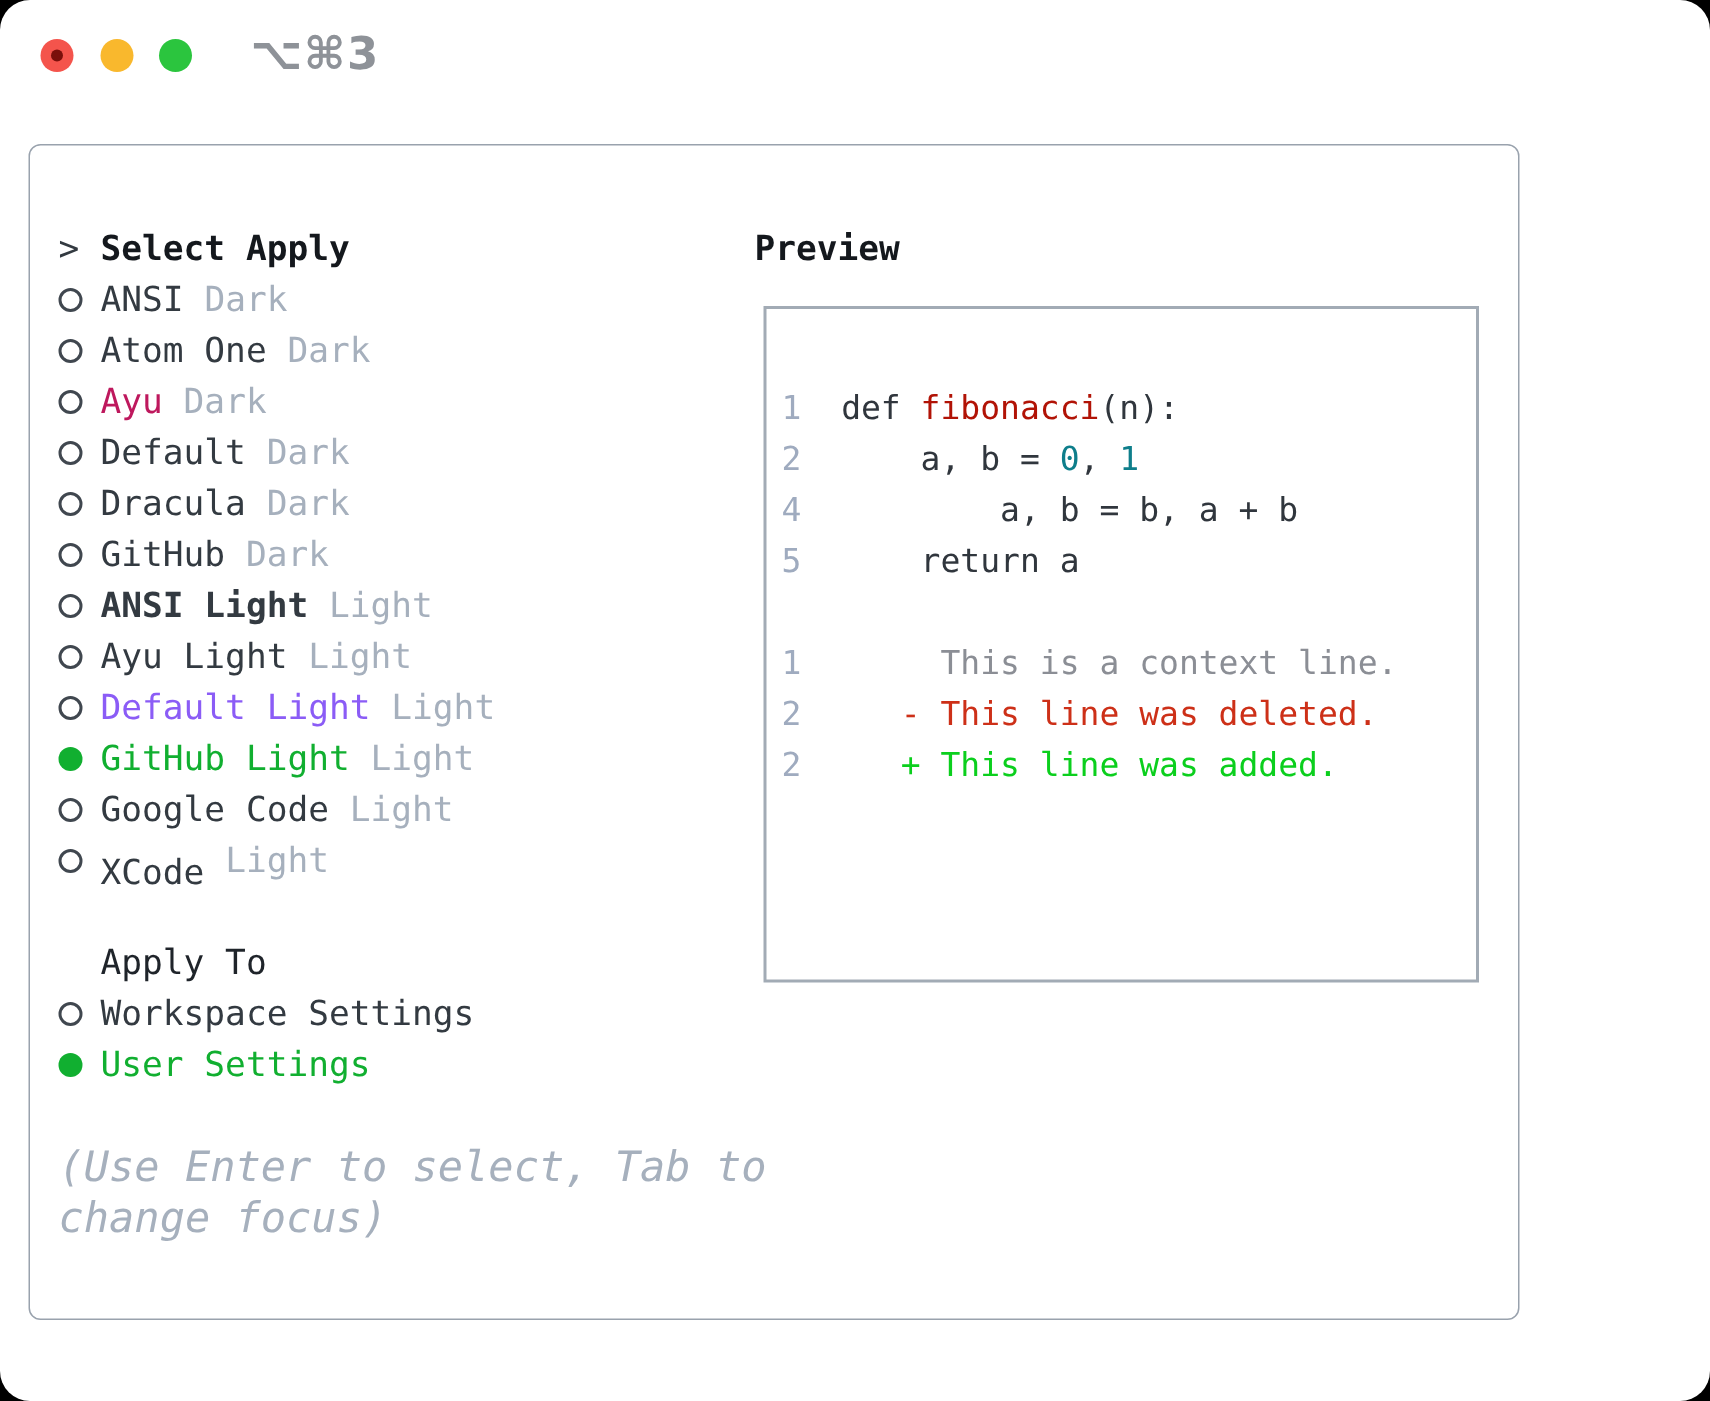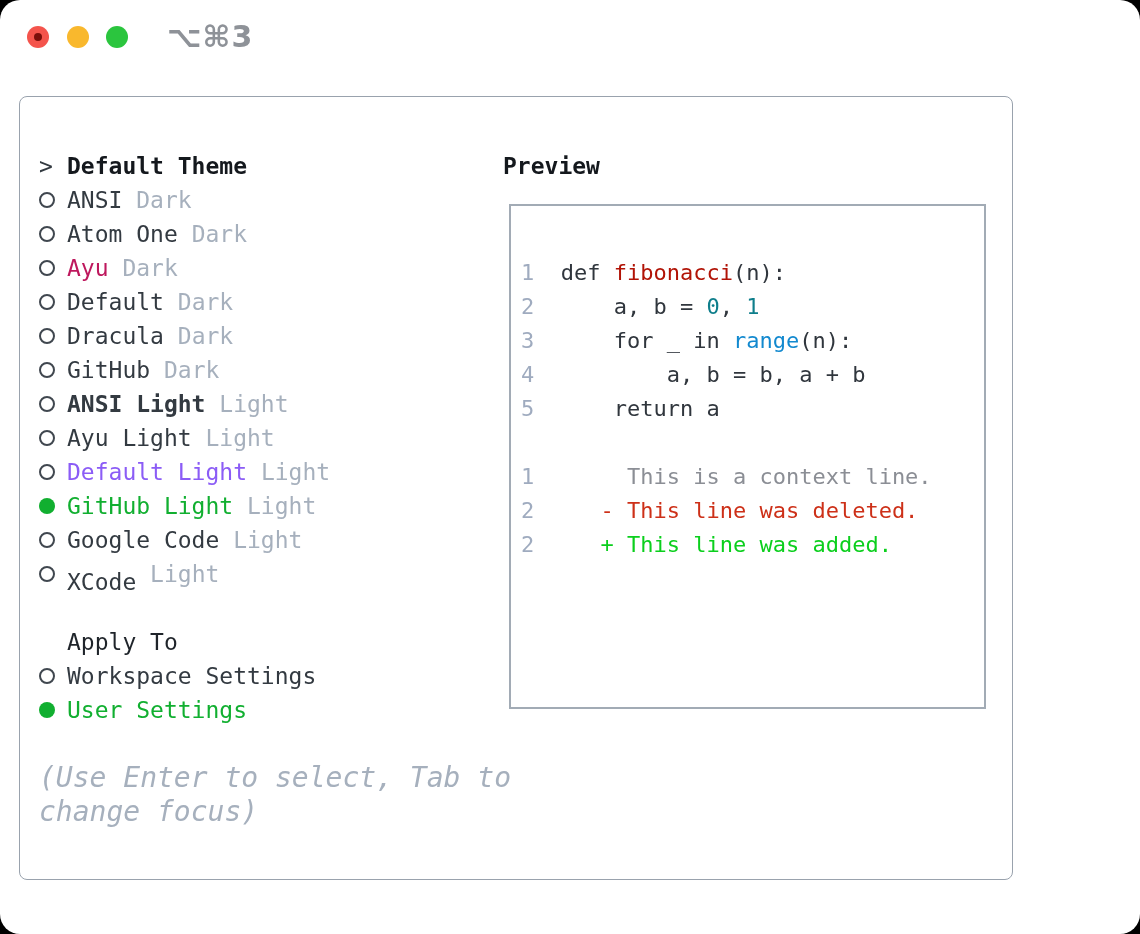--- a/index.html
+++ b/index.html
@@ -30,21 +30,21 @@
   .row{display:flex;align-items:center;height:34px;font-size:23px;white-space:pre;color:#333a41;}
   .row-title{font-weight:700;color:#14181d;}
   .prompt{display:inline-block;width:28px;flex:none;color:#333a41;}
   .bullet{width:16px;height:16px;border-radius:50%;box-sizing:border-box;margin-right:12px;flex:none;}
   .bullet.off{border:2px solid #40474f;background:transparent;}
   .spacer{height:34px;}
   .hint-line{font-size:28px;line-height:34px;white-space:pre;font-style:italic;}
   
   .pvtitle{position:absolute;left:483px;top:52px;height:34px;line-height:34px;font-size:23px;font-weight:700;color:#14181d;}
   .pvbox{
-    position:absolute;left:489px;top:107px;width:477px;height:505px;box-sizing:border-box;
+    position:absolute;left:489px;top:107px;width:477px;height:451px;box-sizing:border-box;
     border:2px solid #a2abb5;background:#fff;padding:16px 0 0 10px;overflow:hidden;
   }
   .pline{height:34px;line-height:34px;font-size:22px;white-space:pre;}
 </style>
 </head>
 <body>
 
 <div class="window">
 
   <div class="titlebar">
@@ -54,21 +54,21 @@
     <span class="light light-min" style="background: rgb(249, 184, 45);"></span>
     <span class="light light-zoom" style="background: rgb(43, 197, 62);"></span>
     <div class="wtitle">⌥⌘3</div>
   </div>
 
   <div class="panel">
 
     <div class="leftcol">
       <div class="row">
         <span class="prompt">&gt;</span>
-        <span class="row-title">Default Theme</span>
+        <span class="row-title">Select Apply</span>
       </div>
       <div id="theme-list">
           <div class="row"><span class="bullet off"></span><span style="color: rgb(51, 58, 65);">ANSI </span><span style="color: rgb(166, 176, 189);">Dark</span></div>
           <div class="row"><span class="bullet off"></span><span style="color: rgb(51, 58, 65);">Atom One </span><span style="color: rgb(166, 176, 189);">Dark</span></div>
           <div class="row"><span class="bullet off"></span><span style="color: #be185d;">Ayu </span><span style="color: rgb(166, 176, 189);">Dark</span></div>
           <div class="row"><span class="bullet off"></span><span style="color: rgb(51, 58, 65);">Default </span><span style="color: rgb(166, 176, 189);">Dark</span></div>
           <div class="row"><span class="bullet off"></span><span style="color: rgb(51, 58, 65);">Dracula </span><span style="color: rgb(166, 176, 189);">Dark</span></div>
           <div class="row"><span class="bullet off"></span><span style="color: rgb(51, 58, 65);">GitHub </span><span style="color: rgb(166, 176, 189);">Dark</span></div>
           <div class="row"><span class="bullet off"></span><span style="color: rgb(51, 58, 65); font-weight: bold;">ANSI Light </span><span style="color: rgb(166, 176, 189);">Light</span></div>
           <div class="row"><span class="bullet off"></span><span style="color: rgb(51, 58, 65);">Ayu Light </span><span style="color: rgb(166, 176, 189);">Light</span></div>
@@ -95,21 +95,20 @@
         <div class="hint-line">(Use Enter to select, Tab to</div>
         <div class="hint-line">change focus)</div>
       </div>
     </div>
 
     <div class="pvtitle">Preview</div>
     <div class="pvbox" id="preview-box">
         <div class="pline"></div>
         <div class="pline"><span style="color: rgb(159, 171, 191);">1  </span><span style="color: rgb(48, 54, 61);">def </span><span style="color: rgb(177, 19, 6);">fibonacci</span><span style="color: rgb(48, 54, 61);">(n):</span></div>
         <div class="pline"><span style="color: rgb(159, 171, 191);">2  </span><span style="color: rgb(48, 54, 61);">    a, b = </span><span style="color: rgb(14, 126, 139);">0</span><span style="color: rgb(48, 54, 61);">, </span><span style="color: rgb(14, 126, 139);">1</span></div>
-        <div class="pline"><span style="color: rgb(159, 171, 191);">3  </span><span style="color: rgb(48, 54, 61);">    for _ in </span><span style="color: rgb(18, 137, 207);">range</span><span style="color: rgb(48, 54, 61);">(n):</span></div>
         <div class="pline"><span style="color: rgb(159, 171, 191);">4  </span><span style="color: rgb(48, 54, 61);">        a, b = b, a + b</span></div>
         <div class="pline"><span style="color: rgb(159, 171, 191);">5  </span><span style="color: rgb(48, 54, 61);">    return a</span></div>
         <div class="pline"></div>
         <div class="pline"><span style="color: rgb(159, 171, 191);">1  </span><span style="color: rgb(139, 142, 149);">     This is a context line.</span></div>
         <div class="pline"><span style="color: rgb(159, 171, 191);">2  </span><span style="color: rgb(205, 48, 24);">   - This line was deleted.</span></div>
         <div class="pline"><span style="color: rgb(159, 171, 191);">2  </span><span style="color: rgb(11, 207, 29);">   + This line was added.</span></div>
         <div class="pline"></div>
       </div>
 
   </div>

